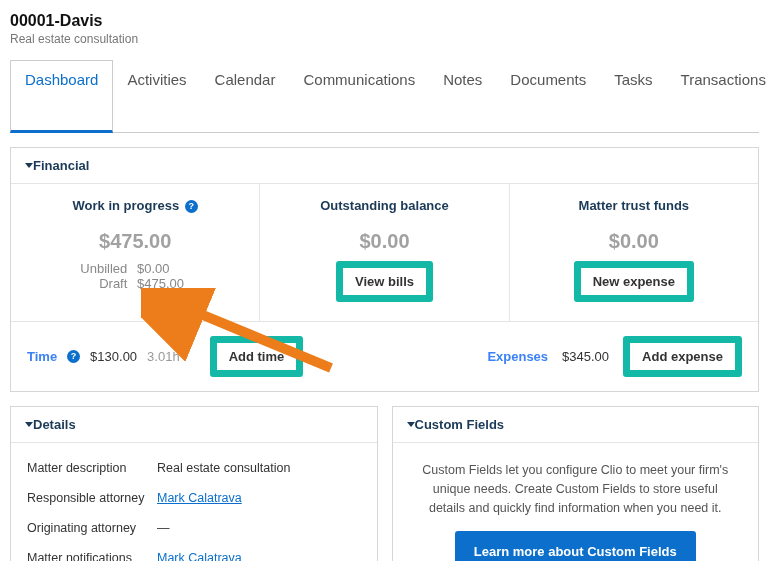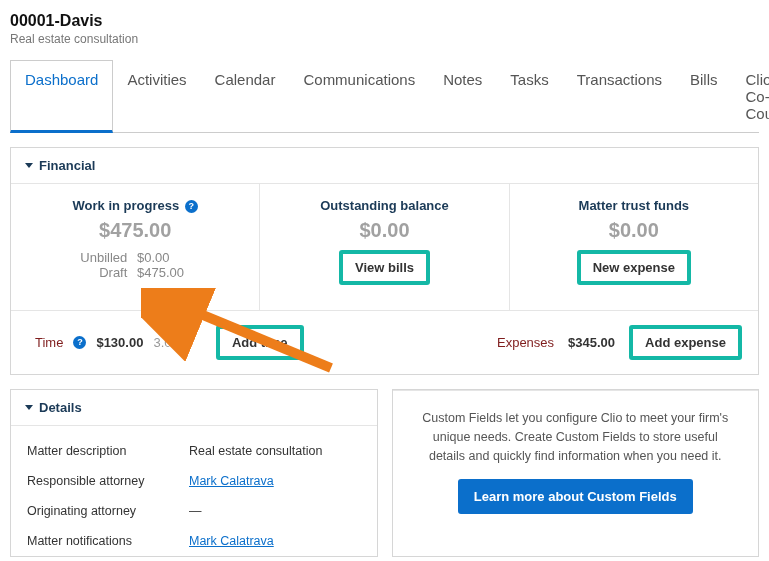--- a/index.html
+++ b/index.html
@@ -41,21 +41,20 @@
     border: 1px solid #d6d6d6;
     margin-top: 14px;
   }
   .panel-header {
     padding: 10px 14px;
     font-weight: 700;
     color: #1b3a57;
     cursor: pointer;
     display: flex;
     align-items: center;
-    gap: 6px;
   }
   .caret-down {
     width: 0; height: 0;
     border-left: 4px solid transparent;
     border-right: 4px solid transparent;
     border-top: 5px solid #1b3a57;
     display: inline-block;
   }
   .fin-body {
     display: flex;
@@ -65,21 +64,21 @@
     flex: 1;
     text-align: center;
     padding: 14px 10px 18px 10px;
     border-right: 1px solid #e5e5e5;
   }
   .fin-col:last-child { border-right: none; }
   .fin-title {
     font-size: 13px;
     font-weight: 700;
     color: #1b3a57;
-    margin-bottom: 6px;
+    margin-bottom: 17px;
   }
   .fin-amount {
     font-size: 20px;
     font-weight: 700;
     color: #a1a1a1;
     margin-bottom: 8px;
   }
   .help-icon {
     display: inline-block;
     width: 13px; height: 13px;
@@ -89,21 +88,21 @@
     font-size: 9px;
     line-height: 13px;
     text-align: center;
     font-weight: 700;
     vertical-align: middle;
     margin-left: 2px;
   }
   .btn {
     display: inline-block;
     padding: 6px 12px;
-    border: 4px solid #14b8a6;
+    border: 7px solid #14b8a6;
     border-radius: 3px;
     font-size: 13px;
     font-weight: 700;
     background: #fff;
     cursor: pointer;
     color: #333;
   }
   .btn-primary {
     background: #0b6fcb;
     color: #fff;
@@ -117,32 +116,32 @@
     text-align: right;
   }
   .wip-lines .lbl { display:inline-block; width: 60px; text-align: right; padding-right: 6px; }
   .wip-lines .val { display:inline-block; width: 60px; text-align: left; color:#888; }
   .time-row {
     border-top: 1px solid #e5e5e5;
     display: flex;
     align-items: center;
     padding: 14px 16px;
   }
-  .time-row .label { font-weight: 400; color: #7f1d1d; margin-right: 8px; margin-left: 8px; }
-  .time-row .val { font-weight: 700; margin-right: 10px; color:#333; }
+  .time-row .label { font-weight: 700; color: #3b82f6; margin-right: 8px; }
+  .time-row .val { font-weight: 400; margin-right: 10px; color:#333; }
   .time-row .hours { color: #999; margin-right: 30px; }
   .spacer { flex: 1; }
   .two-col {
     display: flex;
     gap: 14px;
     margin-top: 14px;
   }
   .two-col > .panel { flex: 1; margin-top: 0; }
   .details-body { padding: 10px 16px 0 16px; border-top: 1px solid #e5e5e5; }
-  .drow { display: flex; padding: 8px 0; gap: 32px; }
+  .drow { display: flex; padding: 8px 0; }
   .drow .dlabel { flex: 0 0 130px; font-size: 12.5px; color: #333; }
   .drow .dval { flex: 1; font-size: 12.5px; color: #333; }
   .link { color: #0b6fcb; text-decoration: underline; cursor: pointer; }
   .cf-body {
     border-top: 1px solid #e5e5e5;
     padding: 18px 22px 22px 22px;
     text-align: center;
     font-size: 12.5px;
     color: #555;
     line-height: 1.5;
@@ -159,20 +158,21 @@
   <div class="matter-title">00001-Davis</div>
   <div class="matter-sub">Real estate consultation</div>
 </div>
 
 <div class="tabs">
   <div class="tab active">Dashboard</div>
   <div class="tab">Activities</div>
   <div class="tab">Calendar</div>
   <div class="tab">Communications</div>
   <div class="tab">Notes</div>
+  <div class="tab">Documents</div>
   <div class="tab">Tasks</div>
   <div class="tab">Transactions</div>
   <div class="tab">Bills</div>
   <div class="tab">Clio for Co-Counsel</div>
 </div>
 
 <div class="panel" style="position:relative;">
   <div class="panel-header">
     <span class="caret-down"></span>
     <span>Financial</span>
@@ -249,20 +249,24 @@
       </div>
       <div class="drow">
         <div class="dlabel">Matter notifications</div>
         <div class="dval"><a class="link">Mark Calatrava</a></div>
       </div>
 
     </div>
   </div>
 
   <div class="panel">
+    <div class="panel-header">
+      <span class="caret-down"></span>
+      <span>Custom Fields</span>
+    </div>
     <div class="cf-body">
       <div>Custom Fields let you configure Clio to meet your firm's unique needs. Create Custom Fields to store useful details and quickly find information when you need it.</div>
       <div style="margin-top:14px;">
         <button class="btn btn-primary">Learn more about Custom Fields</button>
       </div>
     </div>
   </div>
 </div>
 
 </body></html>

